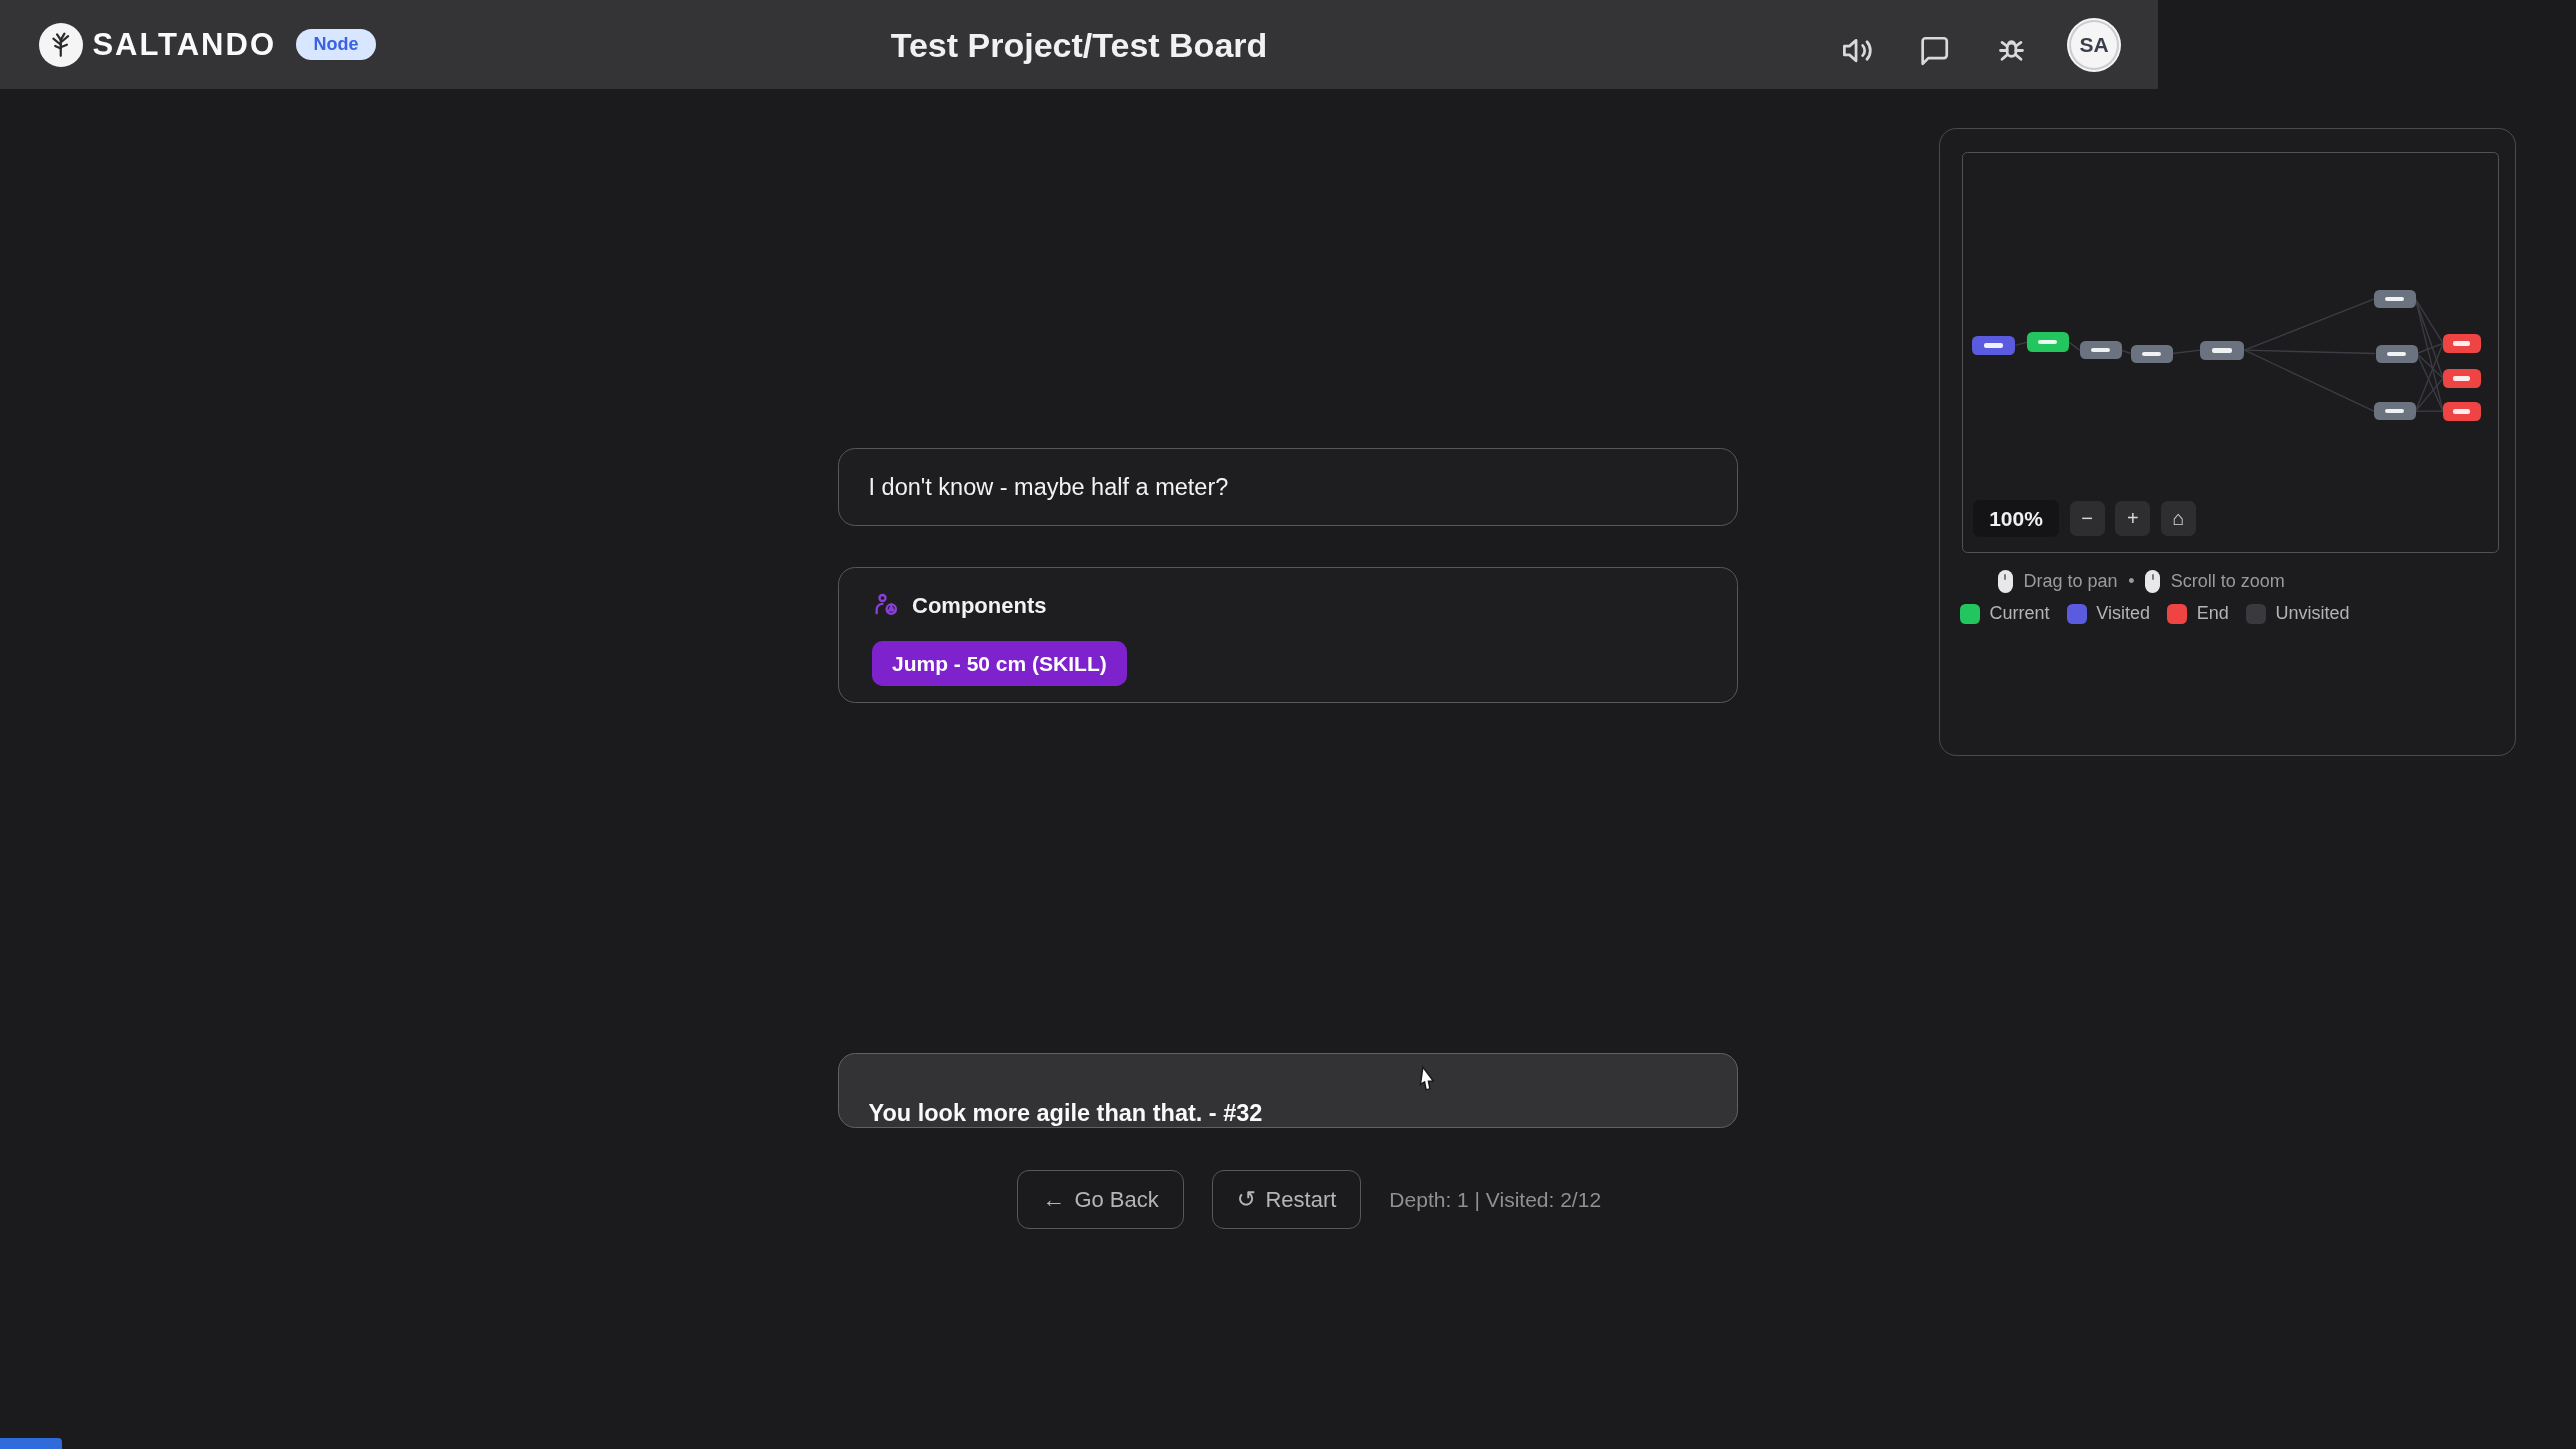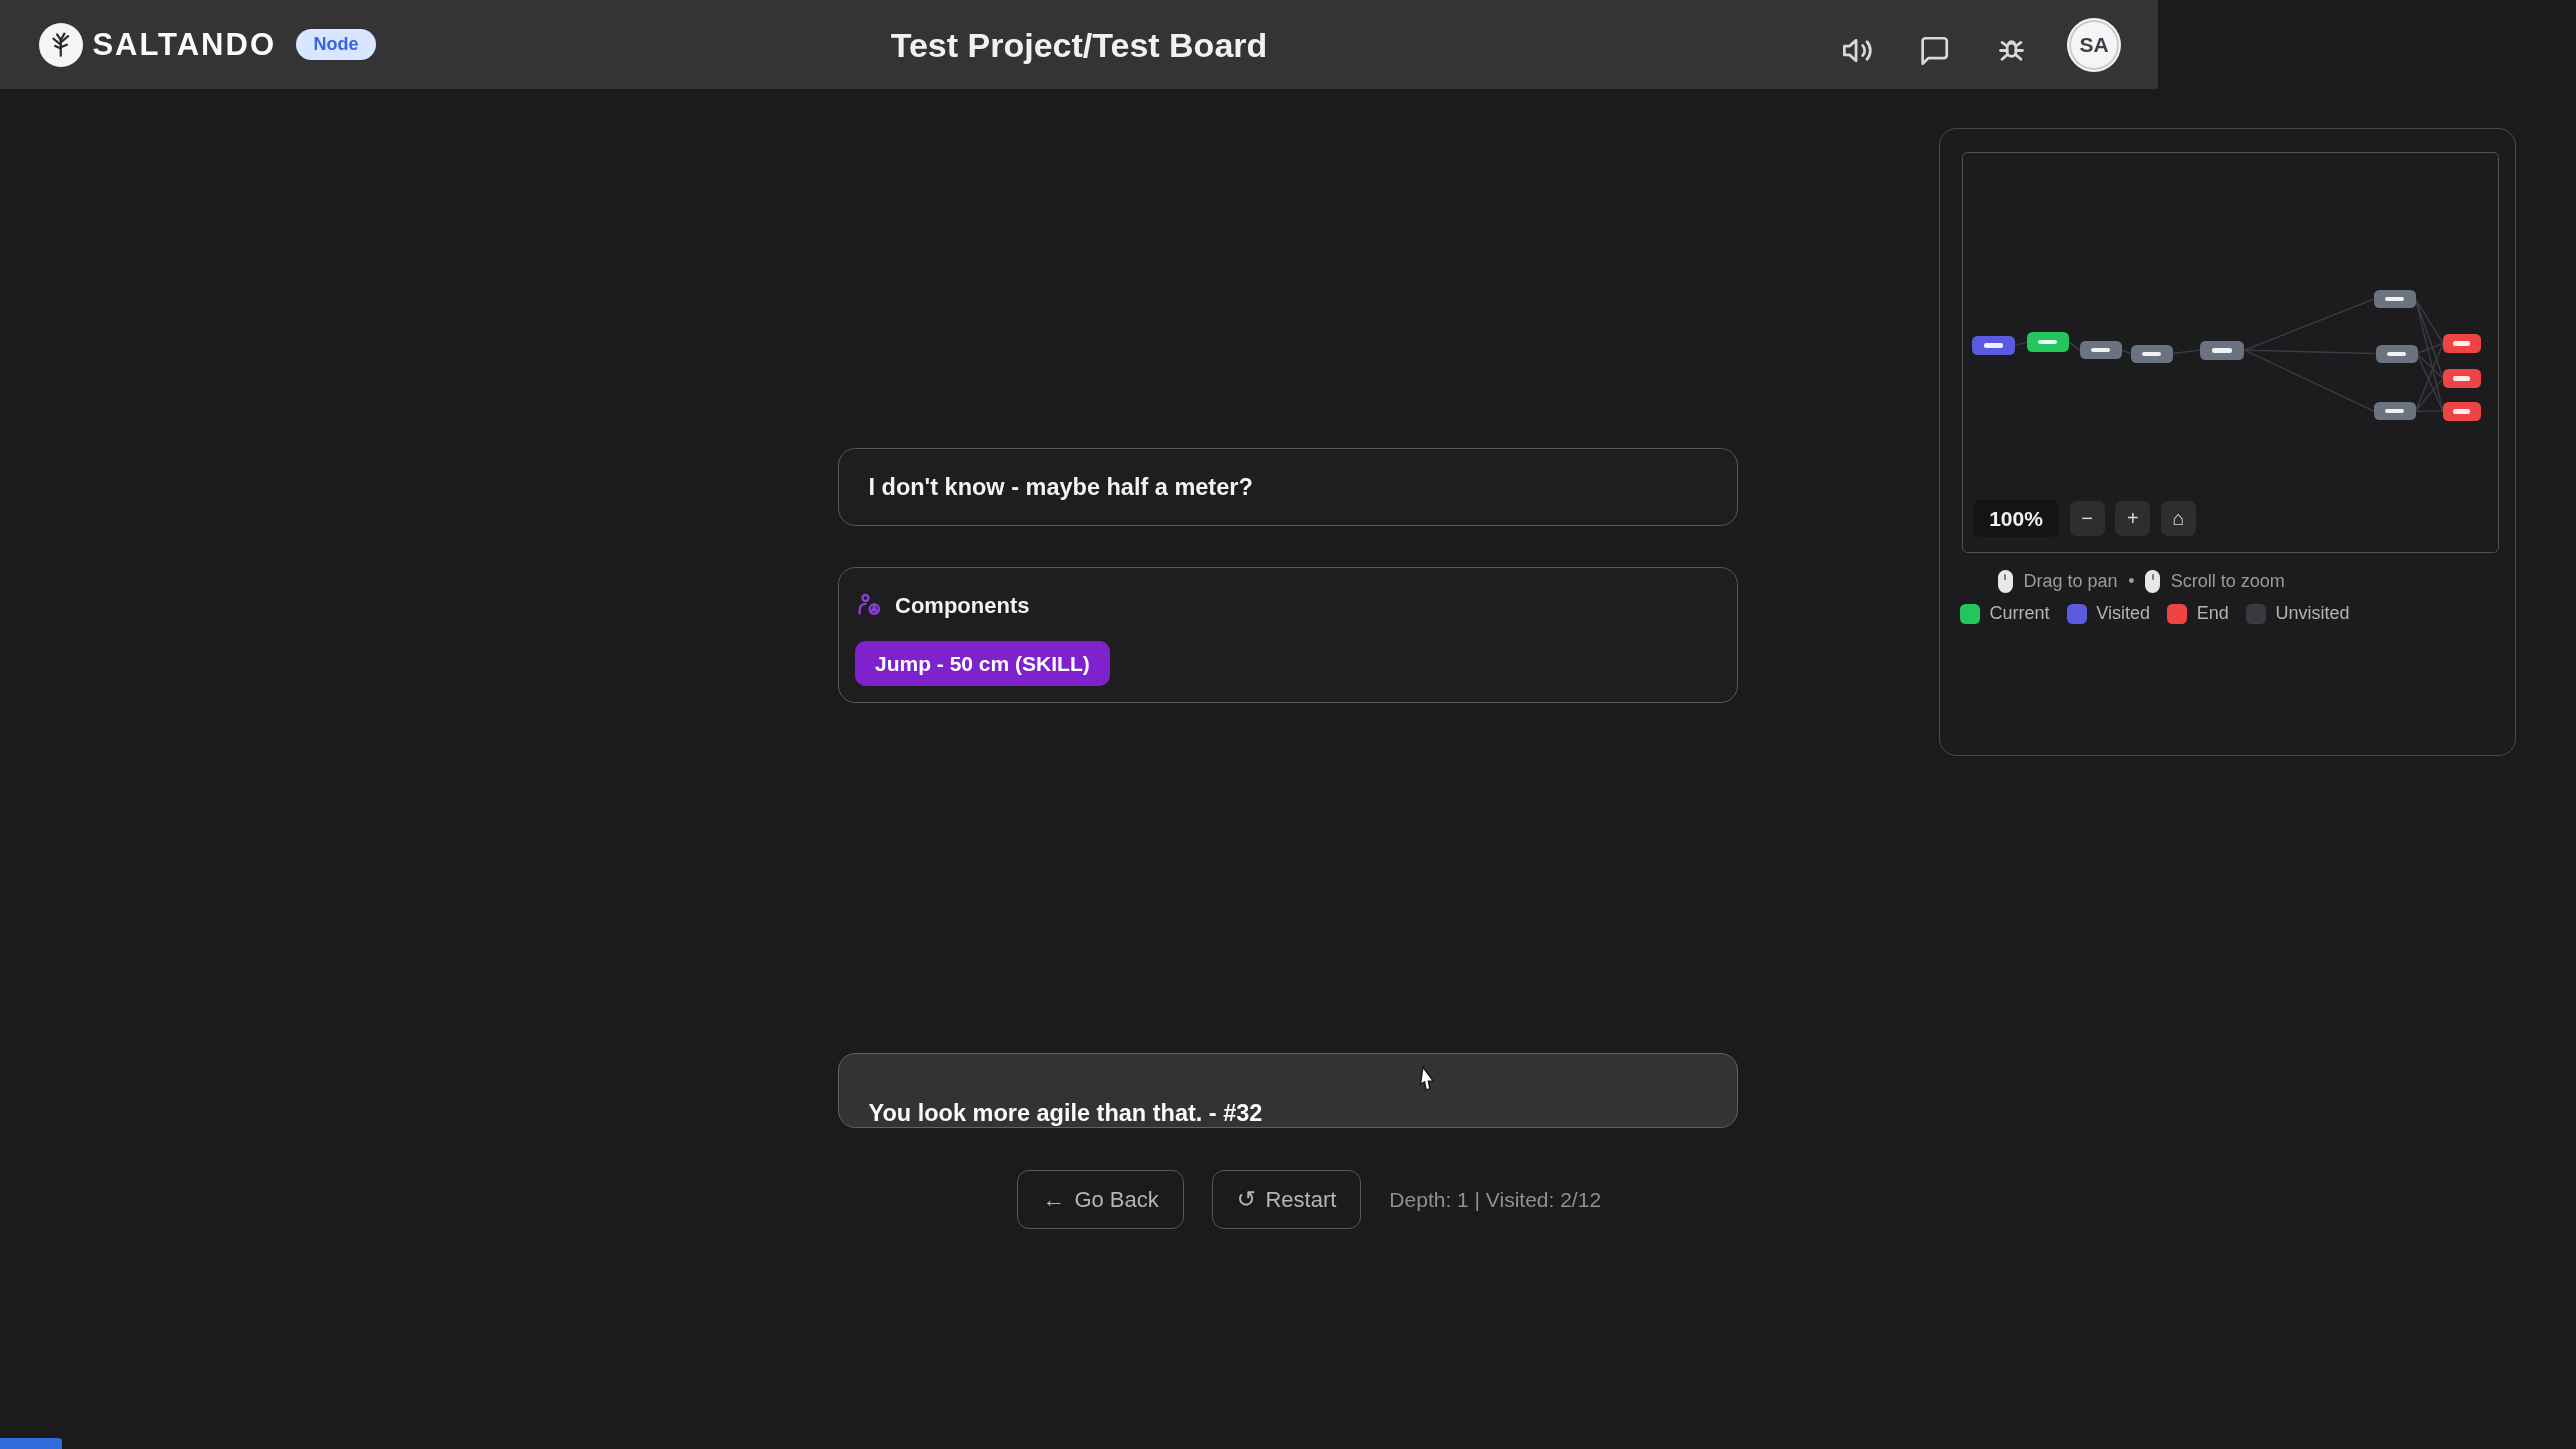--- a/index.html
+++ b/index.html
@@ -17,24 +17,24 @@
   .header-title{position:absolute;left:50%;top:50%;transform:translate(-50%,-50%);
                 color:#f1f1f1;font-size:34px;font-weight:700;}
   .header-right{display:flex;align-items:flex-end;gap:39px;}
   .hicon{width:38px;height:38px;display:flex;align-items:center;justify-content:center;cursor:pointer;}
   .avatar{width:50px;height:50px;border-radius:50%;background:#f5f5f5;display:flex;align-items:center;justify-content:center;
           color:#3a3f4a;font-size:21px;font-weight:700;box-shadow:0 0 0 2px #f5f5f5,inset 0 0 0 2px #c9ccd2;}
 
   
   .qbox{position:absolute;left:838px;top:448px;width:900px;height:78px;border:1.3px solid #58585c;
         border-radius:17.4px;display:flex;align-items:center;padding:0 29.5px;background:#1e1e20;}
-  .qbox span{color:#f2f2f2;font-size:23.5px;font-weight:700;}
+  .qbox span{color:#f2f2f2;font-size:23.5px;font-weight:400;}
 
   .cbox{position:absolute;left:838px;top:567px;width:900px;height:136px;border:1.3px solid #58585c;
-        border-radius:17.4px;background:#1e1e20;padding:23px 16px;}
+        border-radius:17.4px;background:#1e1e20;padding:23px 33px;}
   .cbox-head{display:flex;align-items:center;gap:12px;}
   .cbox-head .clabel{color:#f2f2f2;font-size:22px;font-weight:700;}
   .chip{display:inline-flex;align-items:center;margin-top:20px;background:#7e22ce;color:#fff;
         font-size:21px;font-weight:600;padding:10.7px 20px;border-radius:10.7px;cursor:pointer;}
 
   .abox{position:absolute;left:838px;top:1053px;width:900px;height:75px;border:1.3px solid #626266;
         border-radius:17.4px;background:#333336;display:flex;align-items:flex-end;padding:0 29.5px;cursor:pointer;}
   .abox span{color:#fafafa;font-size:23.5px;font-weight:700;}
 
   .controls{position:absolute;left:1017px;top:1170px;height:59px;display:flex;align-items:center;}

